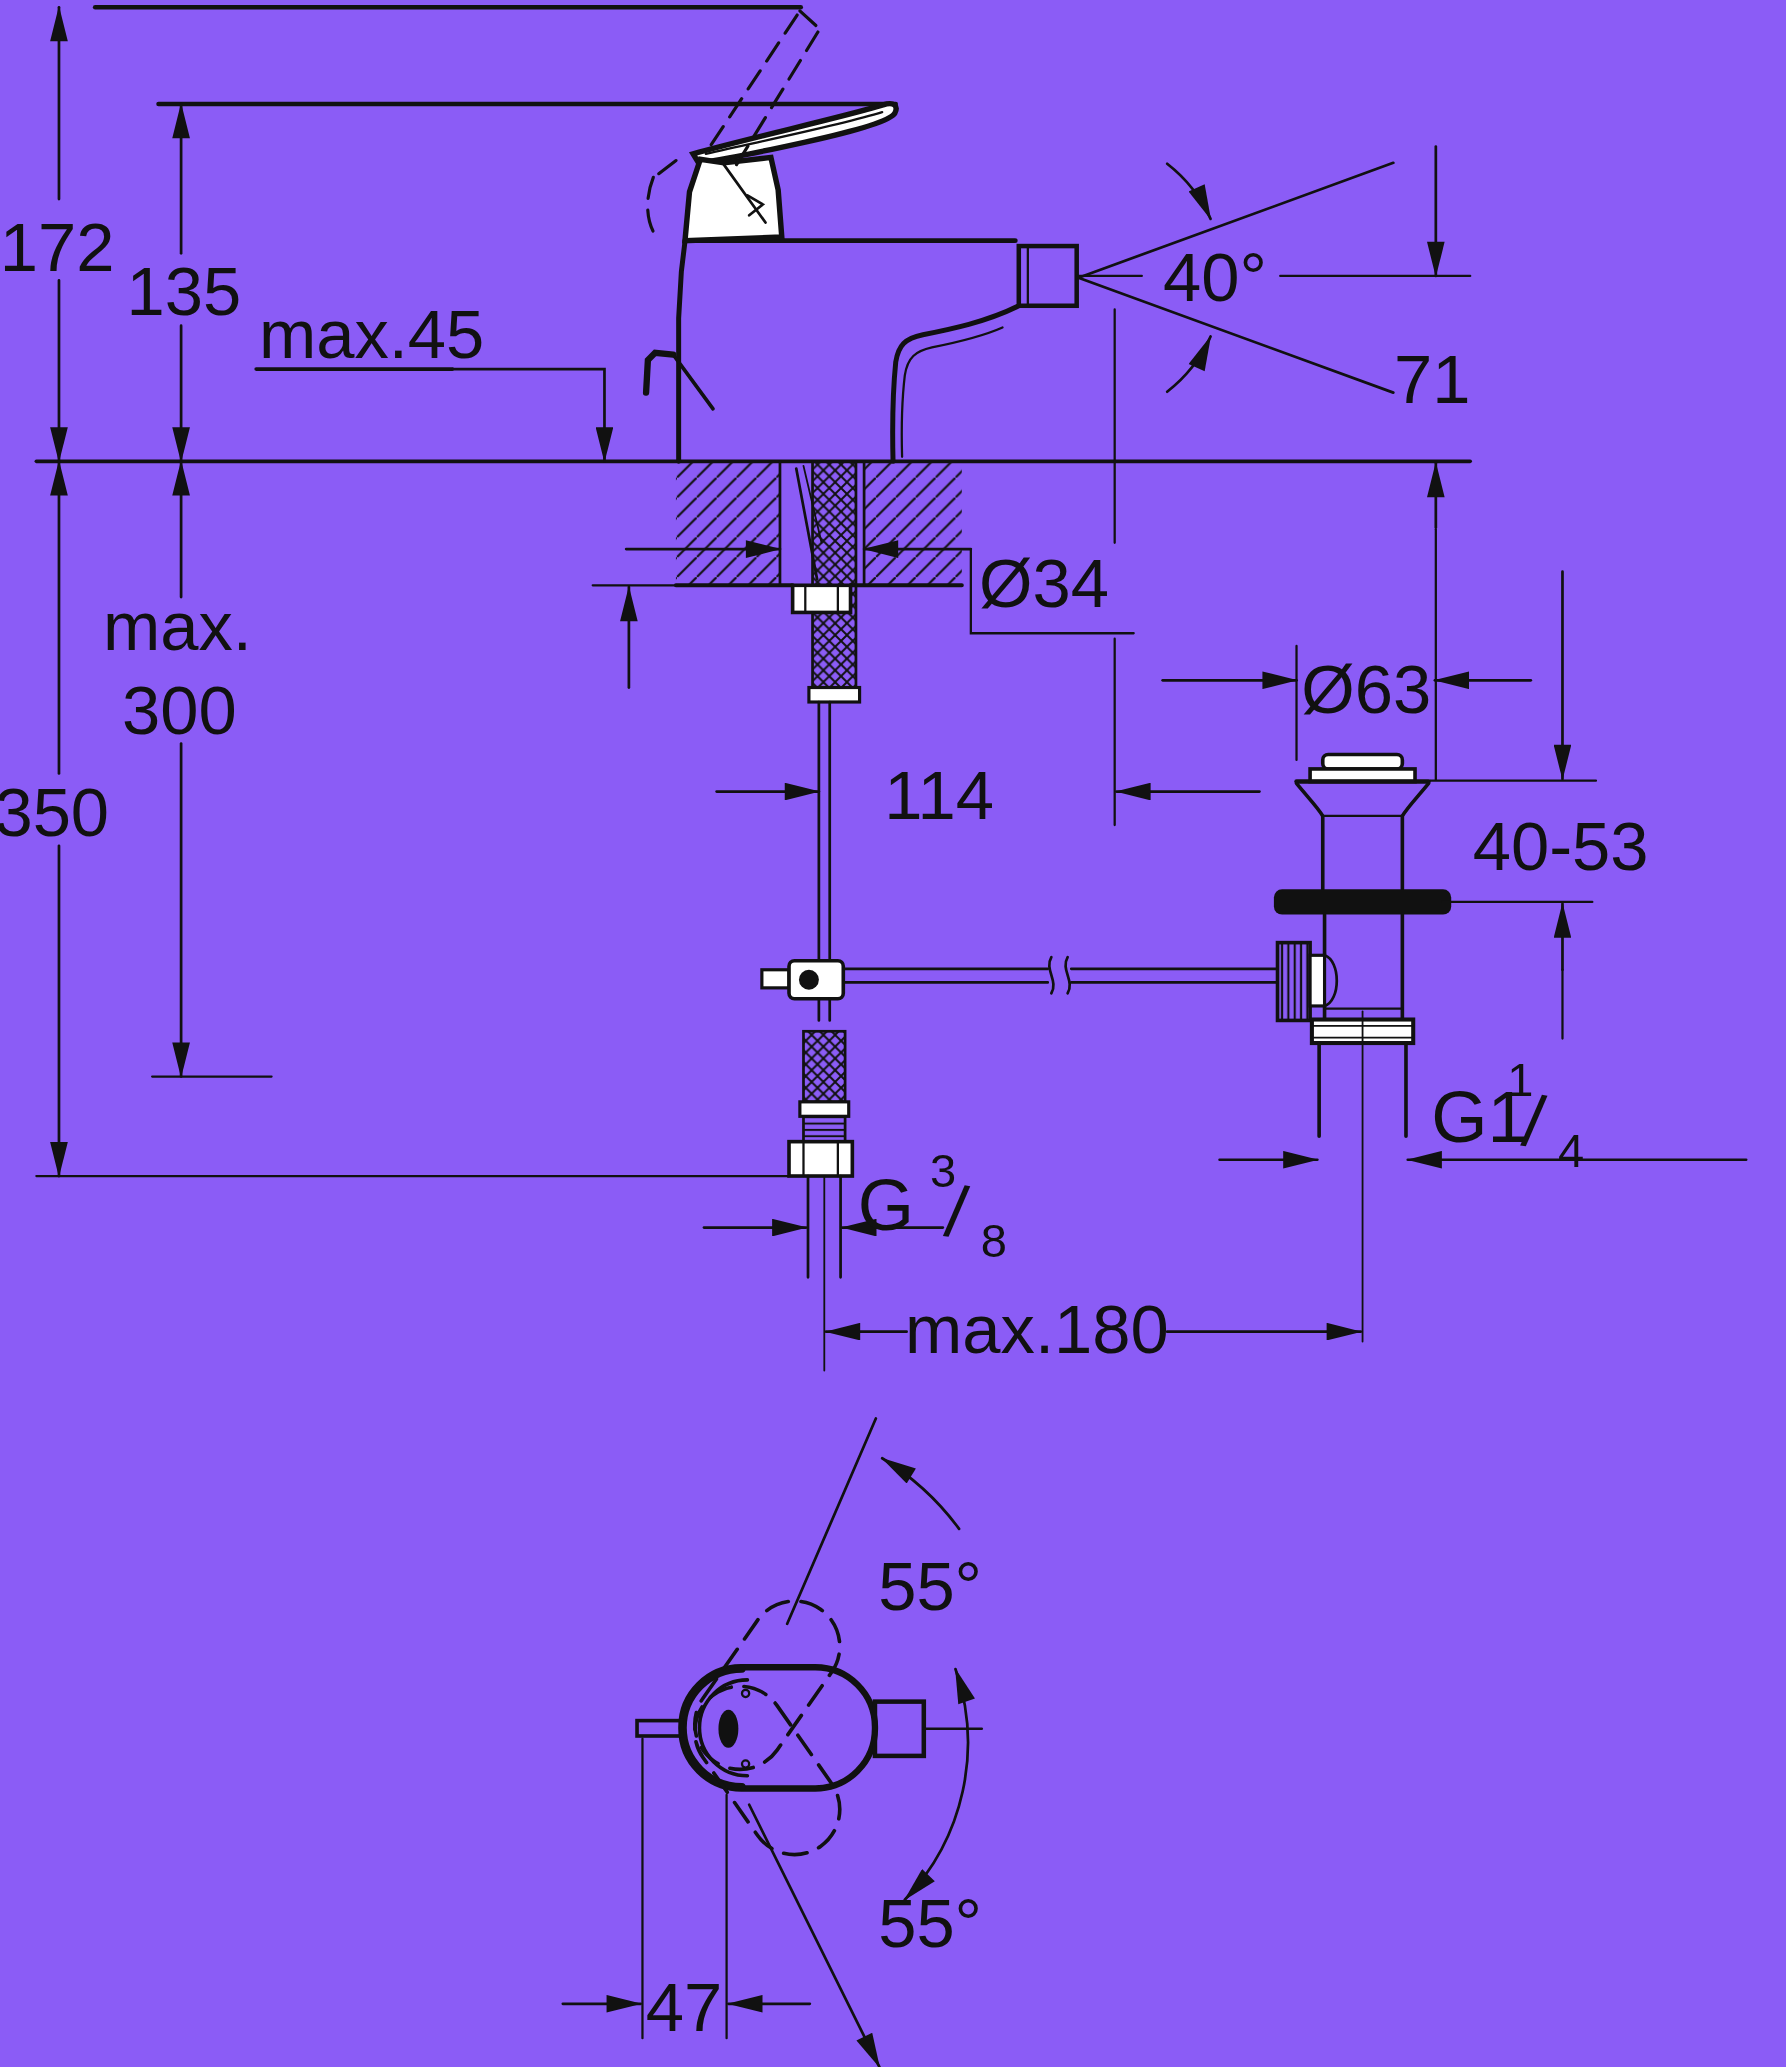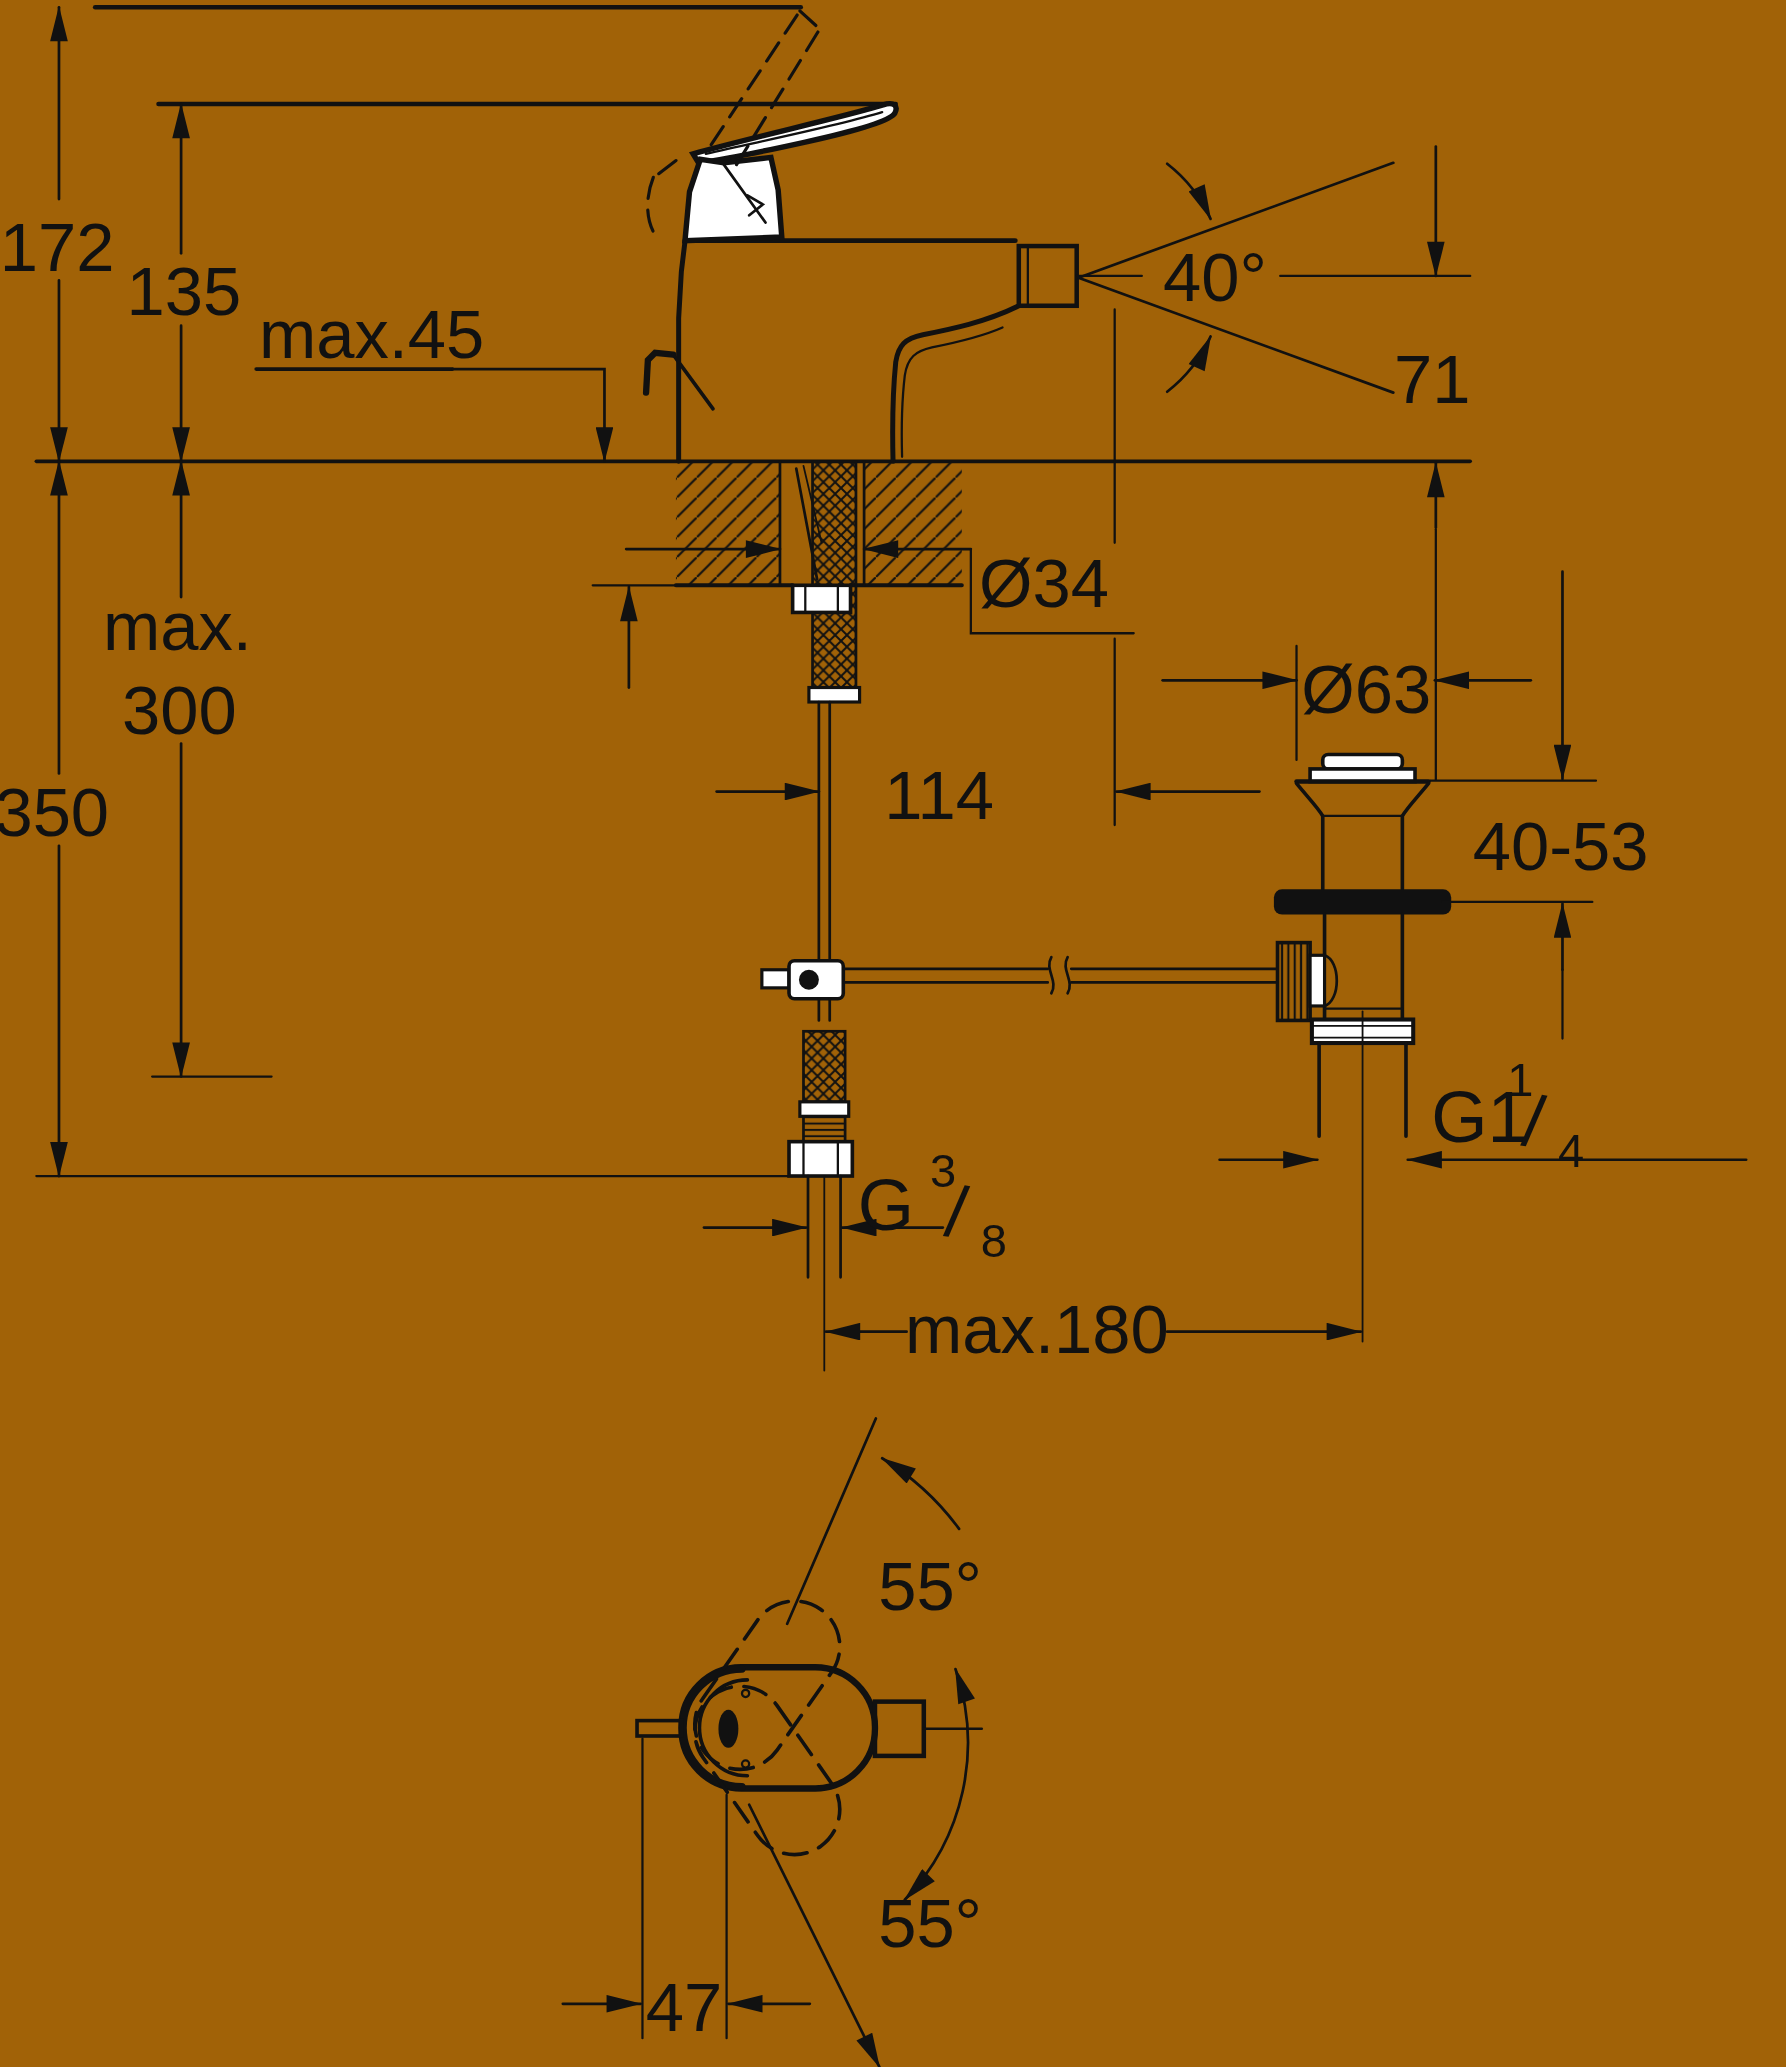--- a/index.html
+++ b/index.html
@@ -1,16 +1,16 @@
 <!DOCTYPE html>
 <html style="font-size:14.5px"><head>
 <meta charset="utf-8">
 <style>
   html,body{margin:0;padding:0;background:#fff;}
-  .stage{width:1787px;height:2068px;background:#a16207;position:relative;font-family:"Liberation Sans",sans-serif;}
+  .stage{width:1787px;height:2068px;background:#8b5cf6;position:relative;font-family:"Liberation Sans",sans-serif;}
   svg{display:block;}
   text{fill:#111;font-family:"Liberation Sans",sans-serif;}
   .dimtxt{font-size:76px;}
   .suptxt{font-size:52px;}
   .bigtxt{font-size:80px;}
 </style>
 </head>
 <body>
 
 <div class="stage">

